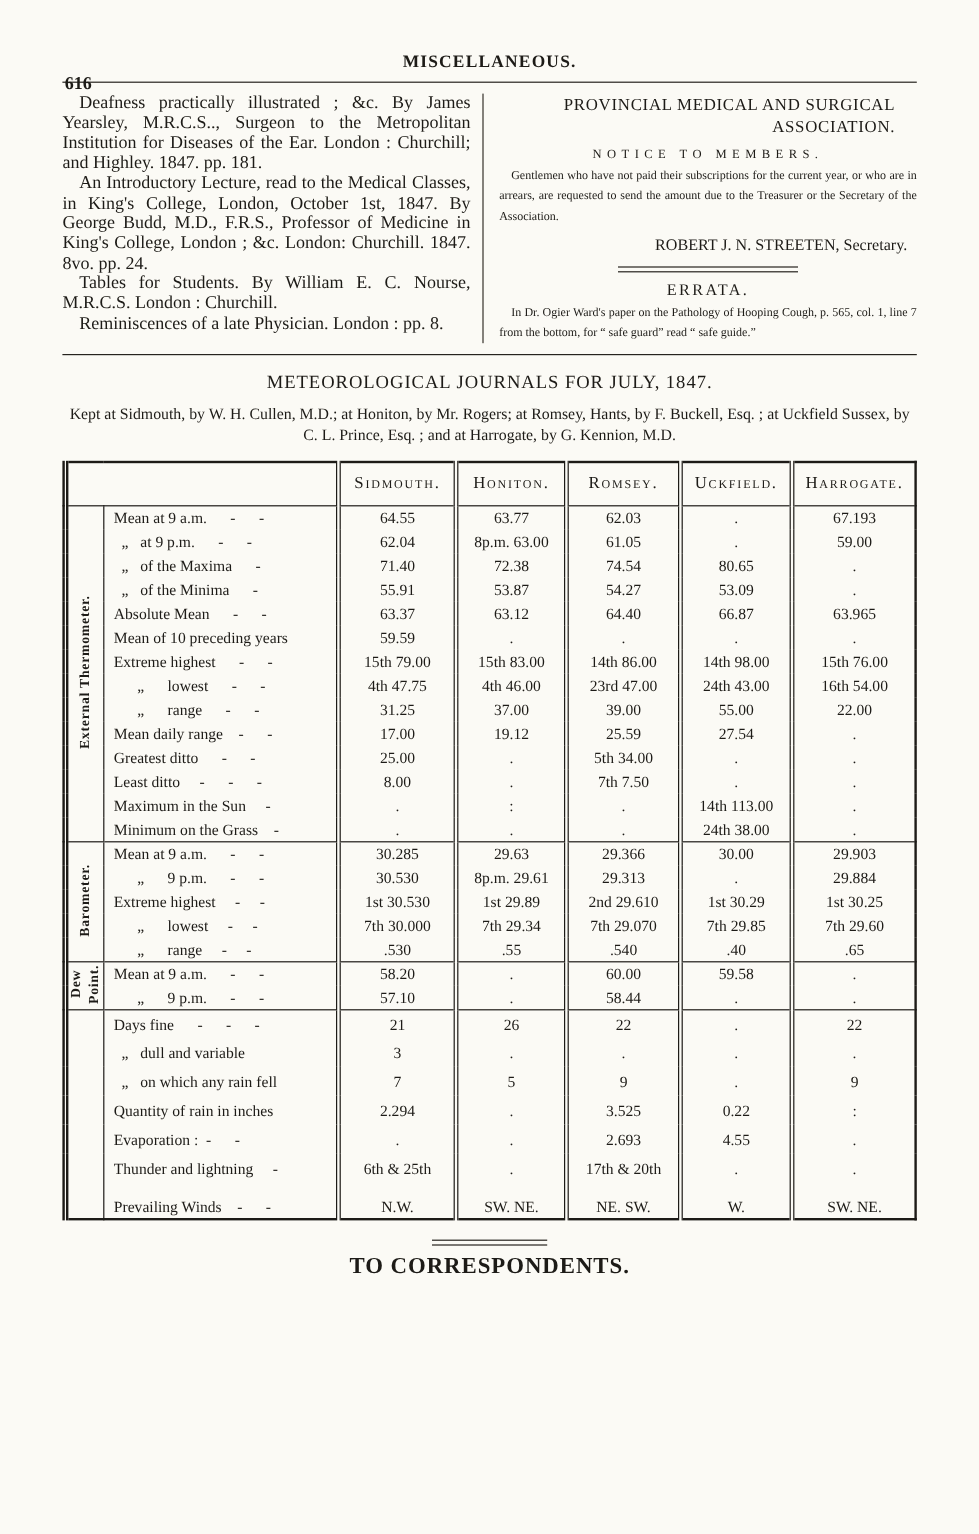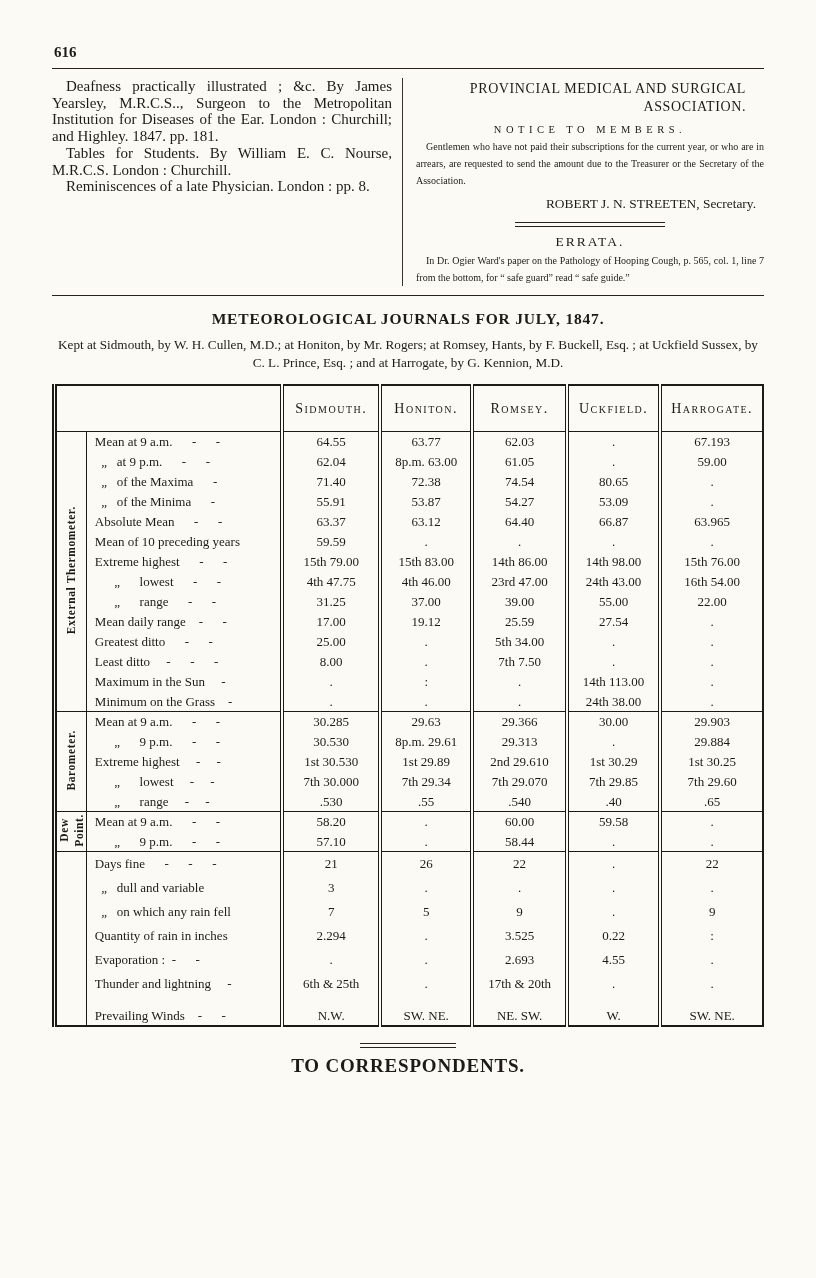--- a/index.html
+++ b/index.html
@@ -5,21 +5,21 @@
   * { margin:0; padding:0; box-sizing:border-box; }
   html,body { background:#d8d5cd; }
   .page {
     width:816px; height:1278px; margin:0 auto; overflow:hidden;
     background:#fbfaf5; color:#1d1b17;
     font-family:"Liberation Serif","DejaVu Serif",serif;
     padding:44px 52px 30px 52px; position:relative;
   }
   
   .head-row { position:relative; height:20px; }
-  .page-number { position:absolute; left:2px; top:0; font-size:15px; font-weight:bold; }
+  .page-number { position:absolute; left:2px; top:18px; font-size:15px; font-weight:bold; }
   .running-head { display:block; text-align:center; font-size:14.5px; font-weight:bold; letter-spacing:1px; }
   .head-rule { border-top:1.8px solid #26231e; margin-top:4px; }
 
   
   .two-col { display:flex; margin-top:9px; }
   .col-left { width:350px; padding-right:10px; }
   .col-right { flex:1; border-left:1.2px solid #35322c; padding-left:13px; }
   p.notice { font-size:15px; line-height:16.7px; text-align:justify; text-indent:14px; }
   .assoc-title { text-align:right; font-size:14px; line-height:18px; letter-spacing:0.6px; max-width:312px; margin:2px auto 0; }
   .notice-heading { text-align:center; font-size:10.5px; letter-spacing:4.5px; margin:8px 0 4px; }
@@ -27,28 +27,28 @@
   .signature { text-align:right; font-size:13.4px; margin-top:7px; padding-right:8px; }
   .double-rule { border-top:1.3px solid #26231e; border-bottom:1.3px solid #26231e; height:4.5px; margin:10px auto 7px; }
   .w150 { width:150px; }
   .w90 { width:96px; }
   .errata-heading { text-align:center; font-size:13.5px; letter-spacing:2px; margin:2px 0 3px; }
   p.erratum { font-size:10px; line-height:16.8px; text-align:justify; text-indent:10px; }
 
   .section-rule { border-top:1.7px solid #26231e; margin-top:9px; }
 
   
-  .journal-title { text-align:center; font-size:15.5px; font-weight:bold; letter-spacing:0.8px; margin-top:14px; }
+  .journal-title { text-align:center; font-size:15.5px; font-weight:normal; letter-spacing:0.8px; margin-top:14px; }
   .journal-caption { text-align:center; font-size:13.2px; line-height:17.5px; margin:8px auto 0; max-width:706px; }
 
   
   table.met { border-collapse:collapse; table-layout:fixed; width:712px; margin-top:13px;
     border:2px solid #1d1b17; border-left:5px double #1d1b17; border-bottom:2.5px solid #1d1b17; }
   .met th, .met td { font-size:13px; line-height:15px; }
-  .met thead th { height:46px; font-weight:normal; font-variant:small-caps; letter-spacing:1.5px; font-size:14px;
+  .met thead th { height:36px; font-weight:normal; font-variant:small-caps; letter-spacing:1.5px; font-size:14px;
     border-bottom:1.2px solid #1d1b17; vertical-align:middle; text-align:center; }
   .blank-head { border-bottom:1.2px solid #1d1b17; }
   .head-col { border-left:4px double #1d1b17; }
   .v-cell { border-right:1px solid #1d1b17; text-align:center; vertical-align:middle; }
   .vertical-text { display:inline-block; writing-mode:vertical-rl; transform:rotate(180deg);
     font-size:11.5px; font-weight:bold; letter-spacing:0.6px; white-space:pre; }
   .row-label { padding:2px 2px 2px 8px; white-space:pre; text-align:left; overflow:hidden; }
   .data-cell { border-left:4px double #1d1b17; text-align:center; padding:2px 1px; }
   tbody td { height:20px; }
   tr.group-start > td { border-top:1.2px solid #1d1b17; }
@@ -60,26 +60,28 @@
   .corr-body { font-size:13.4px; line-height:17.5px; font-weight:600; text-align:justify; margin-top:6px; }
   .rule-wrap { margin-top:16px; }
 </style>
 </head>
 <body>
 
 <div class="page">
 
   <div class="head-row">
     <span class="page-number">616</span>
+    <span class="running-head">MISCELLANEOUS.</span>
   </div>
   <div class="head-rule"></div>
 
   <section class="two-col">
     <div class="col-left">
       <p class="notice">Deafness practically illustrated ; &amp;c.  By James Yearsley, M.R.C.S.., Surgeon to the Metropolitan Institution for Diseases of the Ear.  London :  Churchill; and Highley.  1847. pp. 181.</p>
+      <p class="notice">An Introductory Lecture, read to the Medical Classes, in King's College, London, October 1st, 1847.  By George Budd, M.D., F.R.S., Professor of Medicine in King's College, London ; &amp;c.  London: Churchill. 1847. 8vo. pp. 24.</p>
       <p class="notice">Tables for Students.  By William E. C. Nourse, M.R.C.S.  London : Churchill.</p>
       <p class="notice">Reminiscences of a late Physician.  London : pp. 8.</p>
     </div>
     <div class="col-right">
       <div class="assoc-title">PROVINCIAL MEDICAL AND SURGICAL ASSOCIATION.</div>
       <div class="notice-heading">NOTICE TO MEMBERS.</div>
       <p class="assoc-body">Gentlemen who have not paid their subscriptions for the current year, or who are in arrears, are requested to send the amount due to the Treasurer or the Secretary of the Association.</p>
       <div class="signature">ROBERT J. N. STREETEN, Secretary.</div>
       <div class="double-rule w150"></div>
       <div class="errata-heading">ERRATA.</div>

